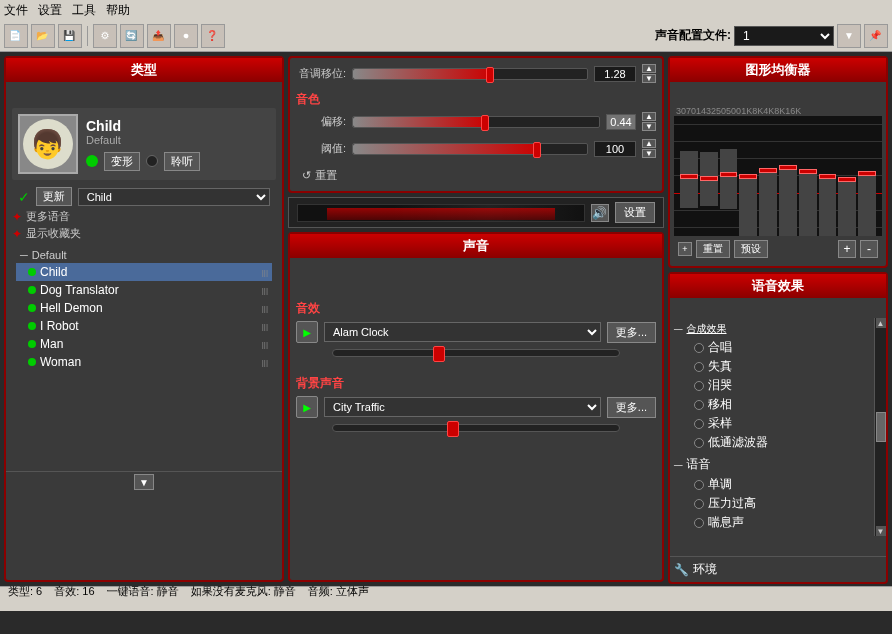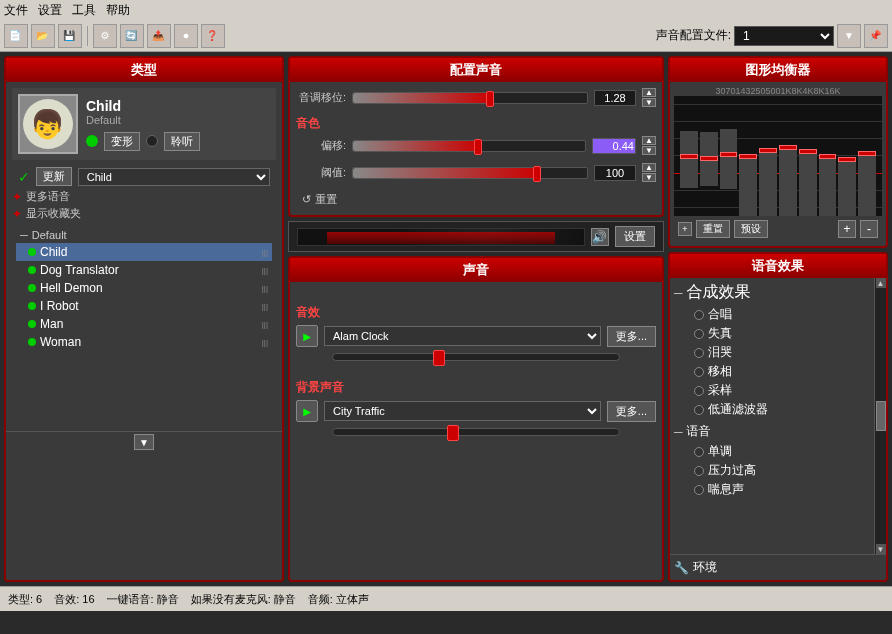--- a/index.html
+++ b/index.html
@@ -51,20 +51,21 @@
       height: calc(634px - 20px - 32px - 26px - 22px);
     }
 
     
     .panel {
       background: #3a3a3a;
       border: 2px solid #8b0000;
       border-radius: 4px;
       display: flex;
       flex-direction: column;
+      gap: 20px;
     }
     .panel-title {
       background: linear-gradient(to bottom, #cc0000, #8b0000);
       color: #fff;
       font-size: 13px;
       font-weight: bold;
       padding: 3px 8px;
       text-align: center;
     }
 
@@ -247,21 +248,21 @@
       display: flex; align-items: center; gap: 4px;
       padding: 4px; border-top: 1px solid #555;
     }
 
     
     .statusbar {
       background: #d4d0c8;
       color: #000;
       height: 22px;
       display: flex;
-      align-items: center;
+      align-items: flex-end;
       padding: 12px 8px;
       gap: 12px;
       font-size: 11px;
       border-top: 1px solid #999;
     }
 
     .mid-col { display: flex; flex-direction: column; gap: 4px; flex: 1; }
 
     .voice-config-inner { padding: 6px; }
 
@@ -279,21 +280,21 @@
     }
     .eq-hgrid-line { width: 100%; height: 1px; background: #333; }
     .eq-bars-row {
       display: flex; align-items: flex-end; gap: 2px;
       height: 100%; padding: 0 2px;
       position: relative; z-index: 1;
     }
     .eq-col { display: flex; flex-direction: column; align-items: center; flex: 1; height: 100%; justify-content: flex-end; position: relative; }
     .eq-col-bar { width: 100%; background: #444; }
     .eq-col-knob { width: 100%; height: 5px; background: #cc0000; border: 1px solid #ff6666; position: absolute; }
-    .eq-label-row { display: flex; justify-content: center; font-size: 9px; color: #888; padding: 0 2px; }
+    .eq-label-row { display: flex; justify-content: flex-start; font-size: 9px; color: #888; padding: 0 2px; }
   </style>
 </head>
 <body>
 
 <div class="menubar">
   <span>文件</span>
   <span>设置</span>
   <span>工具</span>
   <span>帮助</span>
 </div>
@@ -302,21 +303,21 @@
   <div class="toolbar-btn">📄</div>
   <div class="toolbar-btn">📂</div>
   <div class="toolbar-btn">💾</div>
   <div style="width:1px;height:20px;background:#999;margin:0 2px;"></div>
   <div class="toolbar-btn">⚙</div>
   <div class="toolbar-btn">🔄</div>
   <div class="toolbar-btn">📤</div>
   <div class="toolbar-btn">⏺</div>
   <div class="toolbar-btn">❓</div>
   <div style="flex:1;"></div>
-  <span style="color:#000;font-size:12px;">声音配置文件:</span>
+  <span style="color:#000;font-size:12px;font-weight:bold;">声音配置文件:</span>
   <select style="background:#1a1a1a;color:#fff;border:1px solid #555;padding:1px 4px;font-size:12px;width:100px;">
     <option>1</option>
   </select>
   <div class="toolbar-btn">▼</div>
   <div class="toolbar-btn">📌</div>
 </div>
 
 <div class="main-content">
 
   <div class="panel left-panel">
@@ -397,21 +398,20 @@
     </div>
 
     <div style="display:flex;justify-content:center;padding:2px;border-top:1px solid #555;">
       <div style="width:20px;height:16px;background:#555;border:1px solid #888;display:flex;align-items:center;justify-content:center;cursor:pointer;font-size:10px;">▼</div>
     </div>
   </div>
 
   <div class="mid-col">
 
     <div class="panel" style="flex:0 0 auto;">
-      <div class="panel-title">配置声音</div>
       <div class="voice-config-inner">
 
         <div class="slider-row">
           <span class="slider-label">音调移位:</span>
           <div class="slider-track">
             <div class="slider-fill" style="width:60%;"></div>
             <div class="slider-thumb" style="left:57%;"></div>
           </div>
           <input type="text" class="slider-value" value="1.28" style="background: rgb(26, 26, 26); border: 1px solid rgb(85, 85, 85); color: rgb(255, 255, 255); font-size: 11px; width: 42px; text-align: center;">
           <div style="display:flex;flex-direction:column;gap:1px;">
@@ -421,21 +421,21 @@
         </div>
 
         <div class="sub-section-title">音色</div>
 
         <div class="slider-row">
           <span class="slider-label">偏移:</span>
           <div class="slider-track">
             <div class="slider-fill" style="width:55%;"></div>
             <div class="slider-thumb" style="left:52%;"></div>
           </div>
-          <input type="text" class="slider-value" value="0.44" style="background: #8b5cf6; border: 1px solid rgb(85, 85, 85); color: rgb(255, 255, 255); font-size: 11px; width: 44px; text-align: right;">
+          <input type="text" class="slider-value" value="0.44" style="background: #737373; border: 1px solid rgb(85, 85, 85); color: rgb(255, 255, 255); font-size: 11px; width: 30px; text-align: center;">
           <div style="display:flex;flex-direction:column;gap:1px;">
             <div style="width:14px;height:9px;background:#555;border:1px solid #888;display:flex;align-items:center;justify-content:center;cursor:pointer;font-size:8px;">▲</div>
             <div style="width:14px;height:9px;background:#555;border:1px solid #888;display:flex;align-items:center;justify-content:center;cursor:pointer;font-size:8px;">▼</div>
           </div>
         </div>
 
         <div class="slider-row">
           <span class="slider-label">阈值:</span>
           <div class="slider-track">
             <div class="slider-fill" style="width:80%;"></div>
@@ -590,21 +590,21 @@
       </div>
     </div>
 
     <div class="panel" style="flex:1;justify-content:center;">
       <div class="panel-title">语音效果</div>
       <div style="display:flex;flex:1;overflow:hidden;">
         <div style="flex:1;padding:4px;overflow-y:hidden;">
 
           <div class="effects-category">
             <span class="minus-icon">─</span>
-            <span style="font-size:16px;">合成效果</span>
+            <span style="font-size:10px;text-decoration:underline;">合成效果</span>
           </div>
           <div class="effects-item">
             <div class="radio-dot"></div>
             <span>合唱</span>
           </div>
           <div class="effects-item">
             <div class="radio-dot"></div>
             <span>失真</span>
           </div>
           <div class="effects-item">

